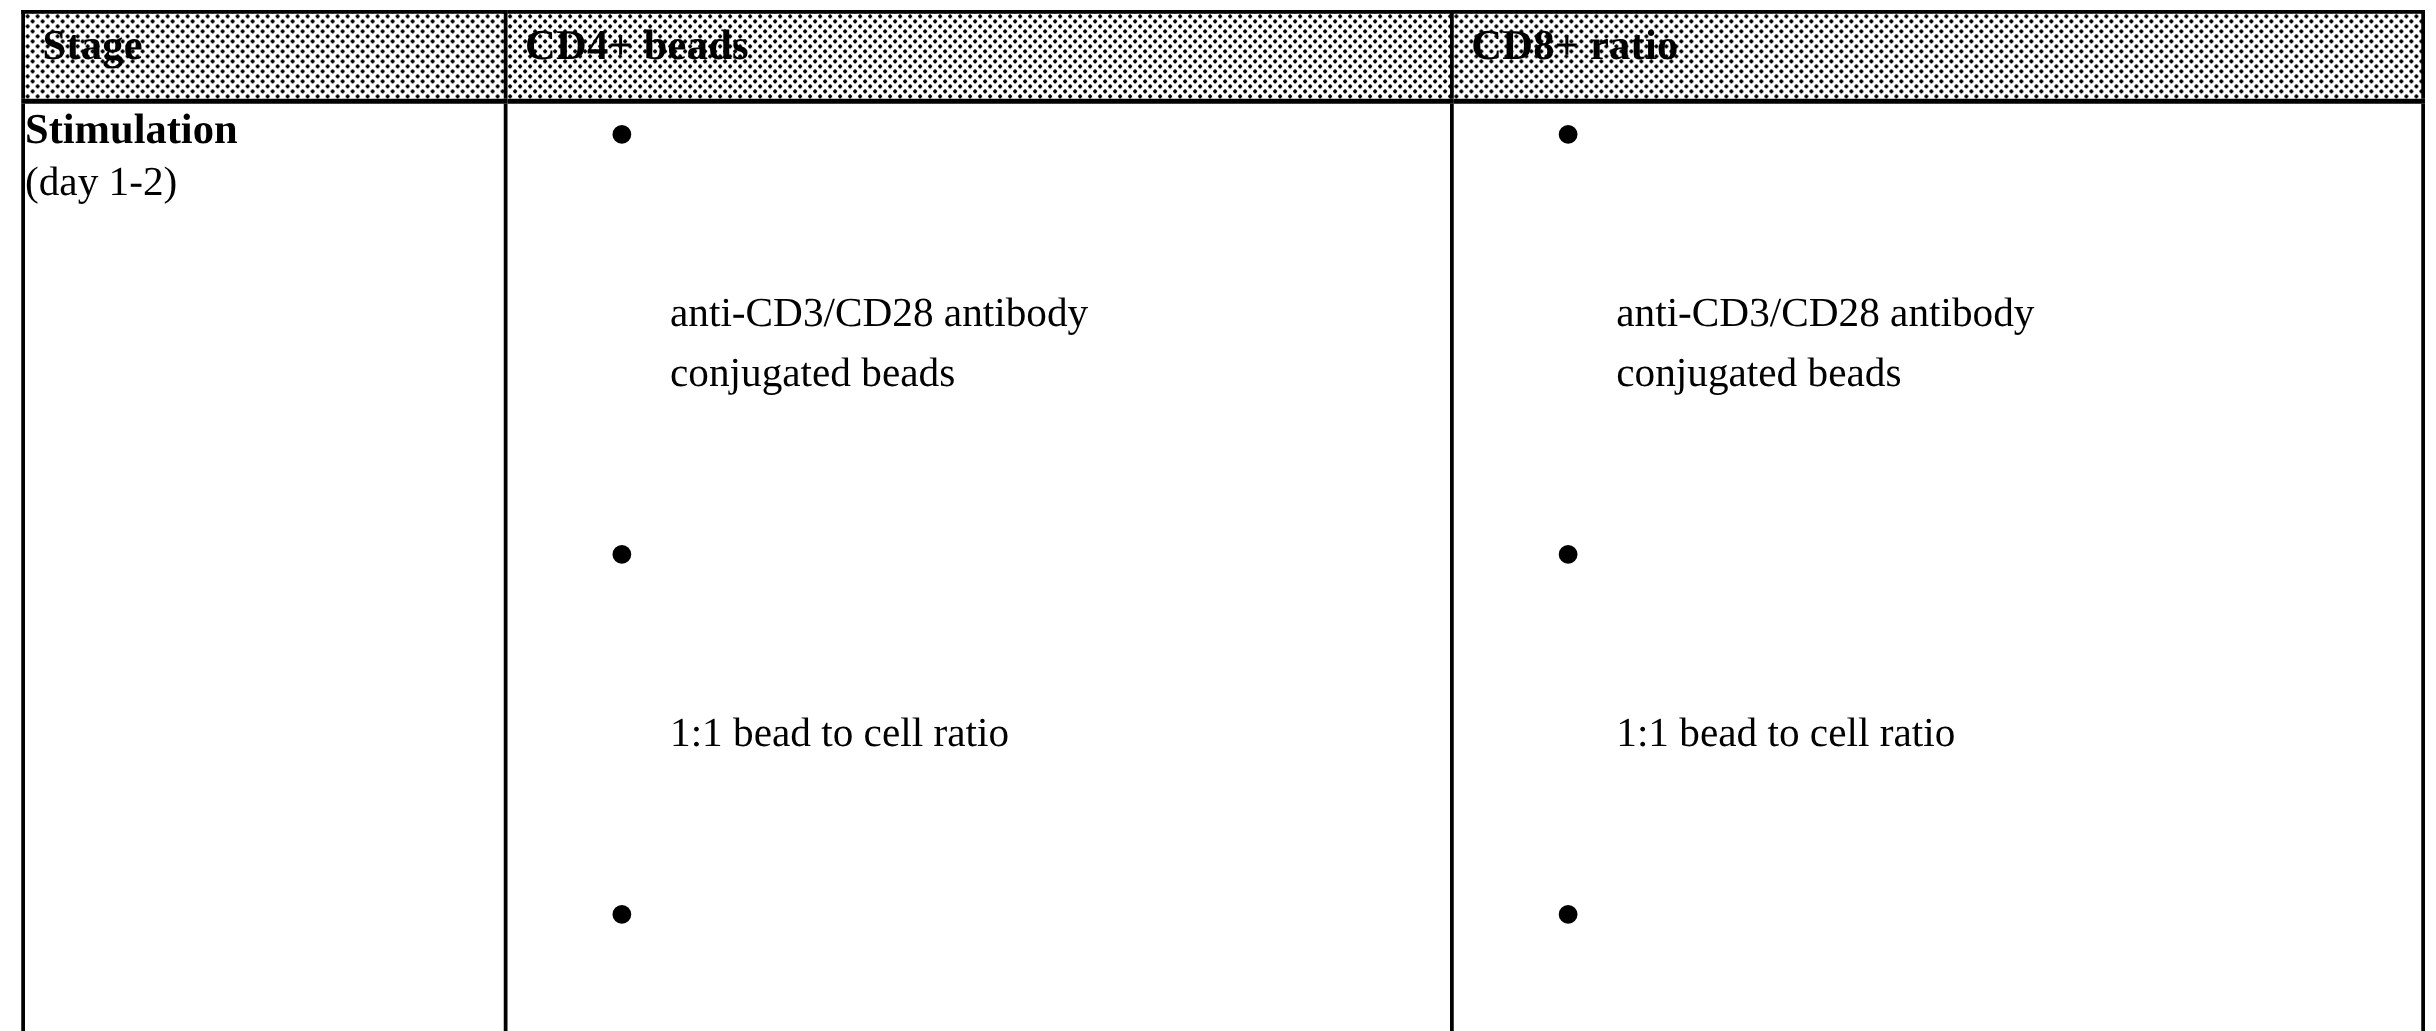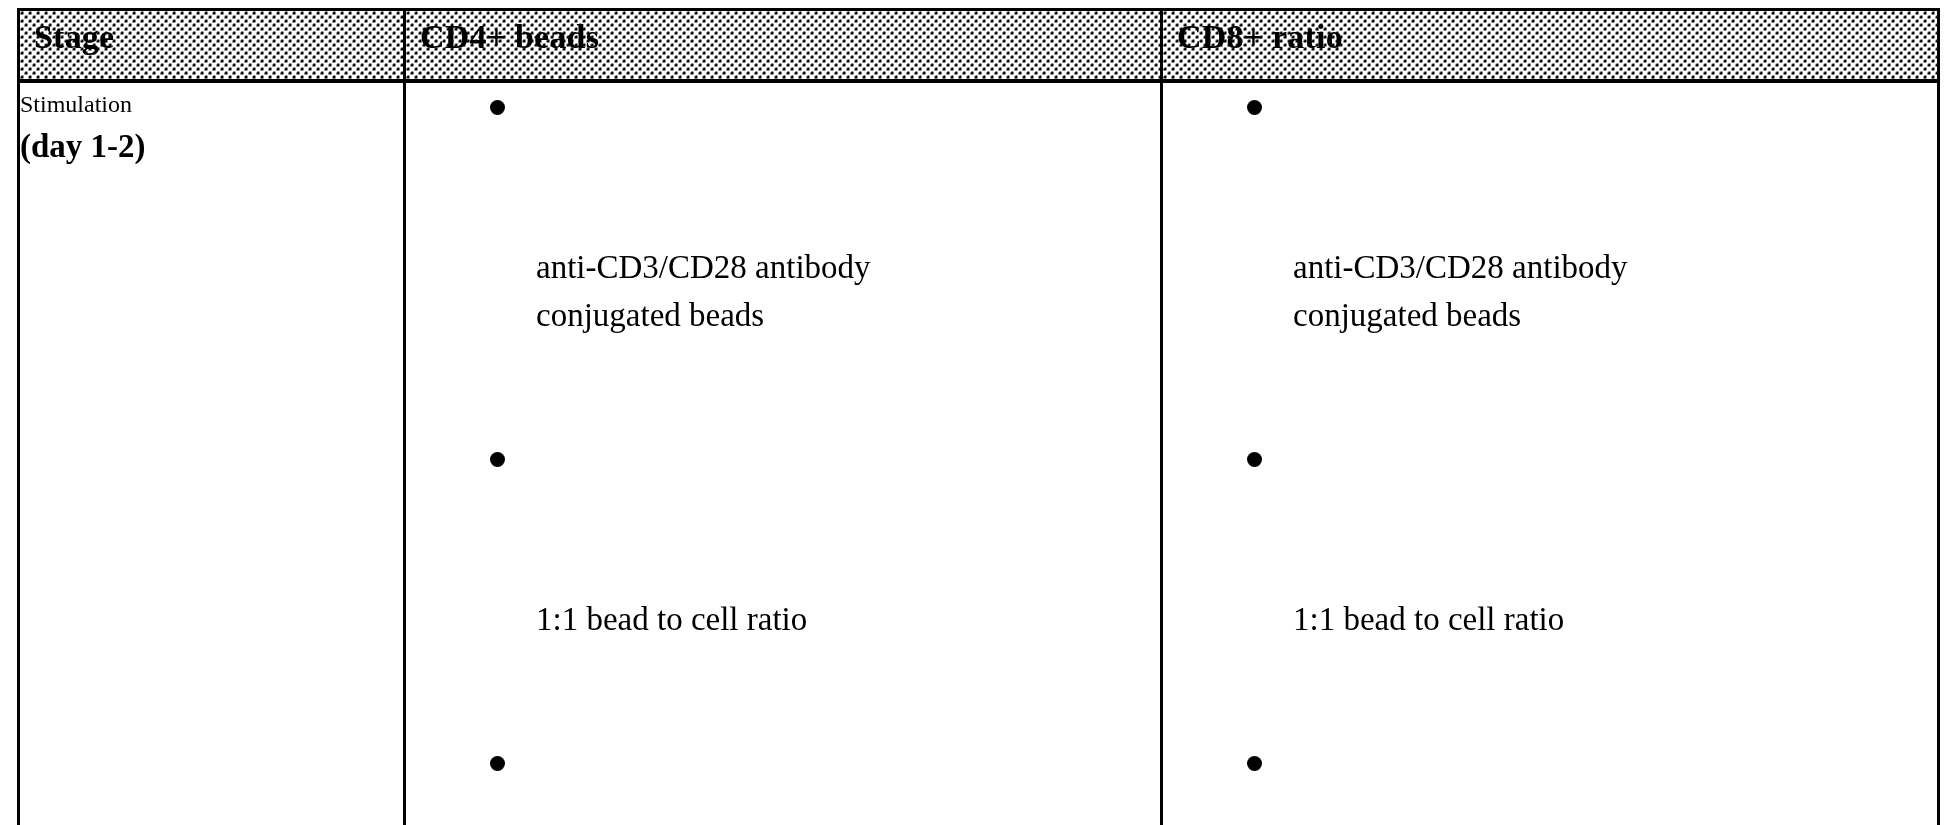--- a/index.html
+++ b/index.html
@@ -64,27 +64,27 @@
     letter-spacing: 0.2px;
     text-align: left;
     white-space: nowrap;
   }
 
   
   td.stage-cell {
     padding: 10px 8px 10px 14px;
   }
   .stage-name {
-    font-weight: normal;
-    font-size: 24px;
+    font-weight: bold;
+    font-size: 34px;
     line-height: 42px;
     white-space: nowrap;
   }
   .stage-day {
-    font-weight: bold;
+    font-weight: normal;
     font-size: 33px;
     line-height: 42px;
     white-space: nowrap;
   }
 
   
   td.bullet-cell {
     padding: 10px 4px 10px 0;
   }
   ul.bullet-list {
@@ -105,21 +105,20 @@
     position: absolute;
     left: 84px;
     top: 17px;
     width: 15px;
     height: 15px;
     border-radius: 50%;
     background: #000000;
   }
   .li-text {
     display: block;
-    margin-top: 16px;
   }
 
   
   tr.row-stimulation td { height: 232px; }
 </style>
 </head>
 <body>
 
 <div id="sheet">
 

